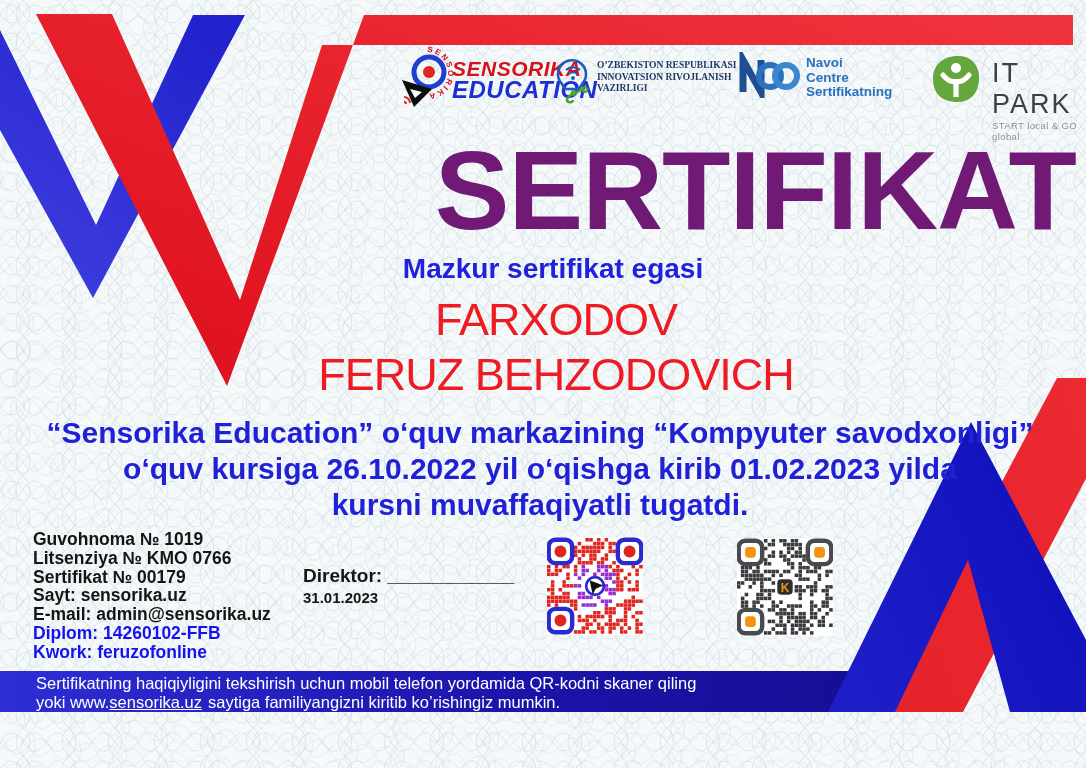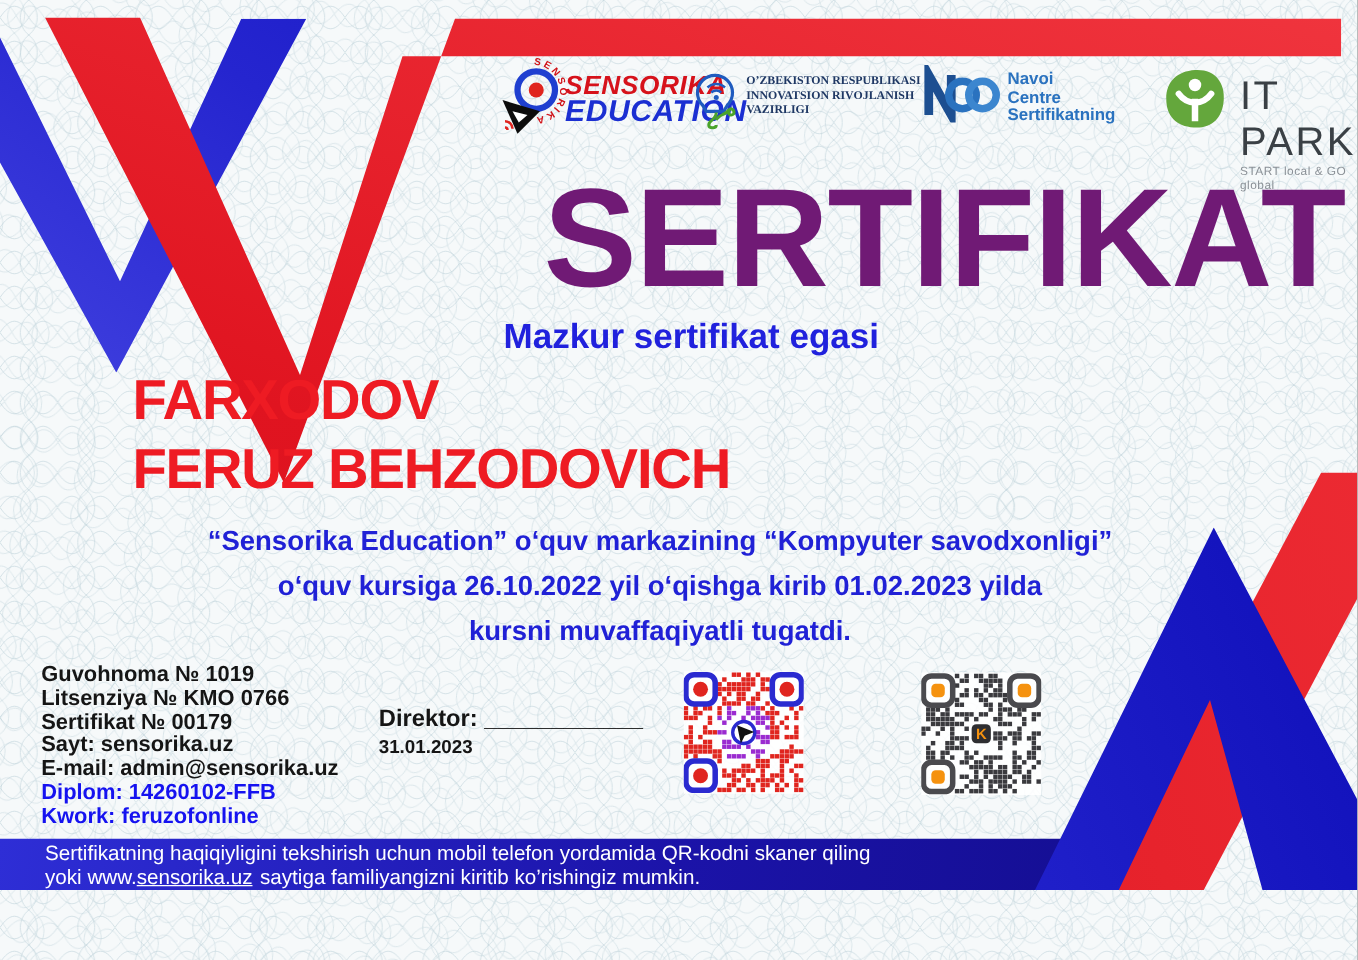--- a/index.html
+++ b/index.html
@@ -17,31 +17,31 @@
   #red-stripe{z-index:4;background:linear-gradient(250deg,#ee2d35 0%,#d90f1a 90%);
     clip-path:polygon(1057px 378px,1139px 378px,963px 712px,880px 712px);}
   #blue-a{z-index:5;background:linear-gradient(245deg,#0a0ab4 5%,#2828d2 55%,#5a5aee 100%);
     clip-path:polygon(971px 422px,1086px 640px,1125px 712px,1010px 712px,968px 560px,895px 712px,828px 712px);}
   
   .hdr{z-index:8;}
   .wordmark-top{font-size:21px;font-weight:800;font-style:italic;color:#d6121b;letter-spacing:.5px;line-height:22px;}
   .wordmark-bot{font-size:24px;font-weight:800;font-style:italic;color:#1b2fd2;letter-spacing:.5px;line-height:20px;}
   .ministry{font-family:"Liberation Serif",serif;font-weight:700;font-size:9.5px;line-height:11.5px;color:#1f3864;}
   .ncc-text{font-size:13.5px;font-weight:700;color:#2a72bf;line-height:14.5px;}
-  .itpark-title{font-size:32px;font-weight:400;color:#3a4045;letter-spacing:2px;}
+  .itpark-title{font-size:27px;font-weight:400;color:#3a4045;letter-spacing:2px;}
   .itpark-tag{font-size:9.5px;color:#8a9096;letter-spacing:.4px;}
   
   .title{z-index:8;left:0;right:10px;top:126px;text-align:right;
          font-size:112px;font-weight:700;color:#701a75;letter-spacing:-1px;white-space:nowrap;}
   .subtitle{z-index:8;left:208px;width:690px;top:253px;text-align:center;
             font-size:28px;font-weight:700;color:#2021dd;}
-  .recipient{z-index:8;left:106px;width:900px;top:292px;
-             font-size:45px;font-weight:700;color:#ee1b23;line-height:55px;letter-spacing:-1px;}
-  .body-text{z-index:8;left:28px;width:1000px;top:415px;text-align:center;
-             font-size:22px;font-weight:700;color:#2021d6;line-height:36px;}
+  .recipient{z-index:8;left:106px;width:900px;top:292px;text-align:center;
+             font-size:45px;font-weight:400;color:#ee1b23;line-height:55px;letter-spacing:-1px;}
+  .body-text{z-index:8;left:40px;width:1000px;top:415px;text-align:center;
+             font-size:30px;font-weight:700;color:#2021d6;line-height:36px;}
   
   .details{z-index:8;left:33px;top:530px;font-size:17.5px;font-weight:700;color:#151515;line-height:18.8px;}
   .details .accent{color:#1512f0;}
   .sign{z-index:8;left:303px;top:565px;font-size:19px;font-weight:700;color:#151515;}
   .sign .date{font-size:15px;margin-top:2px;}
   .qr{z-index:8;width:96px;height:98px;}
   #qr-left{left:547px;top:537px;}
   #qr-right{left:737px;top:538px;}
   
   .footer-bar{z-index:4;left:0;top:671px;width:905px;height:41px;

